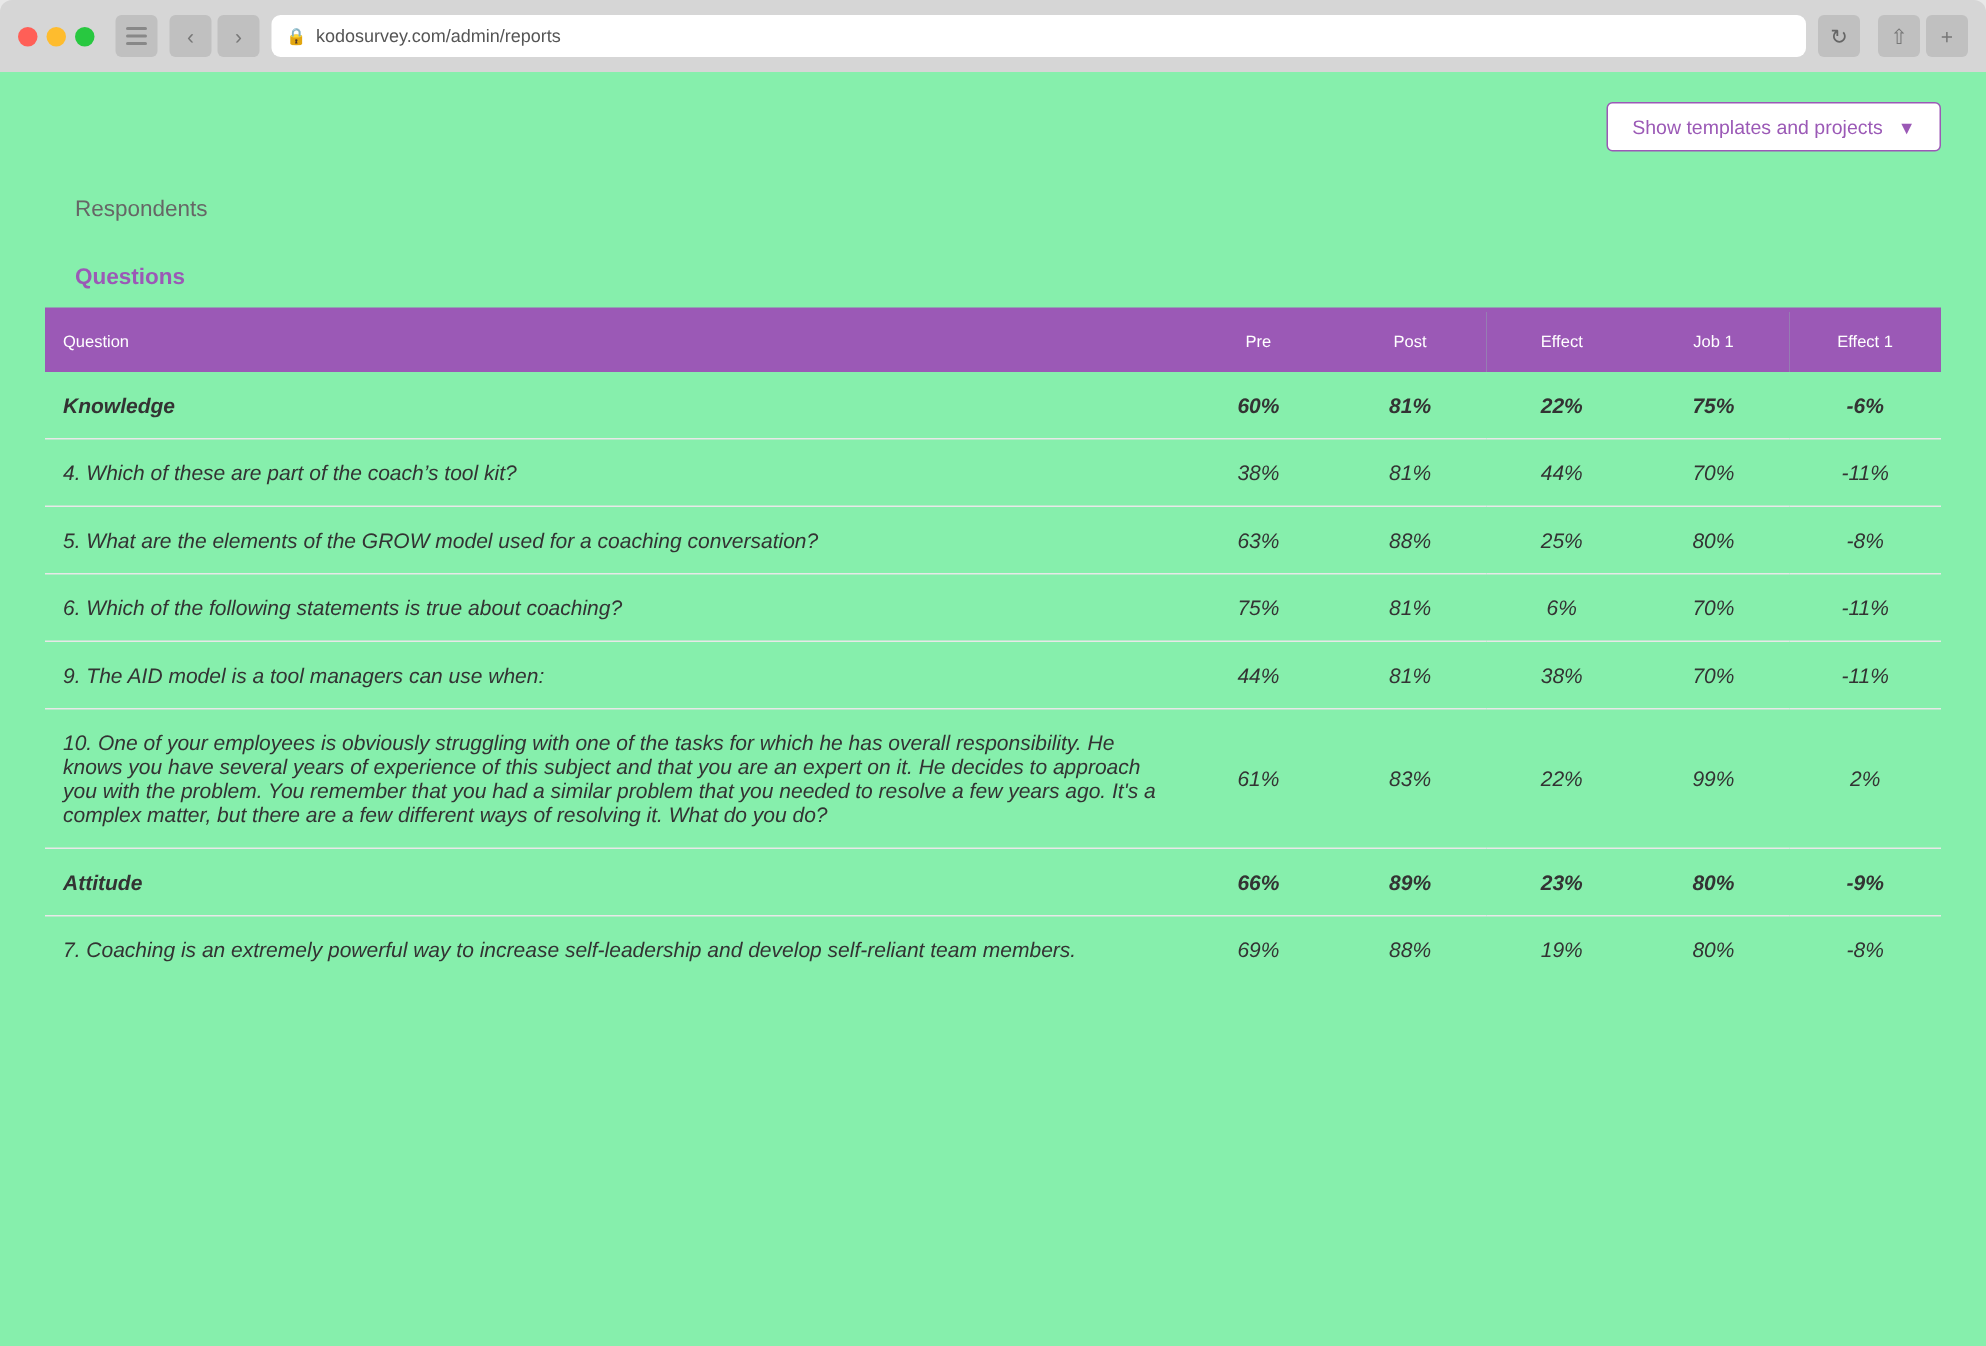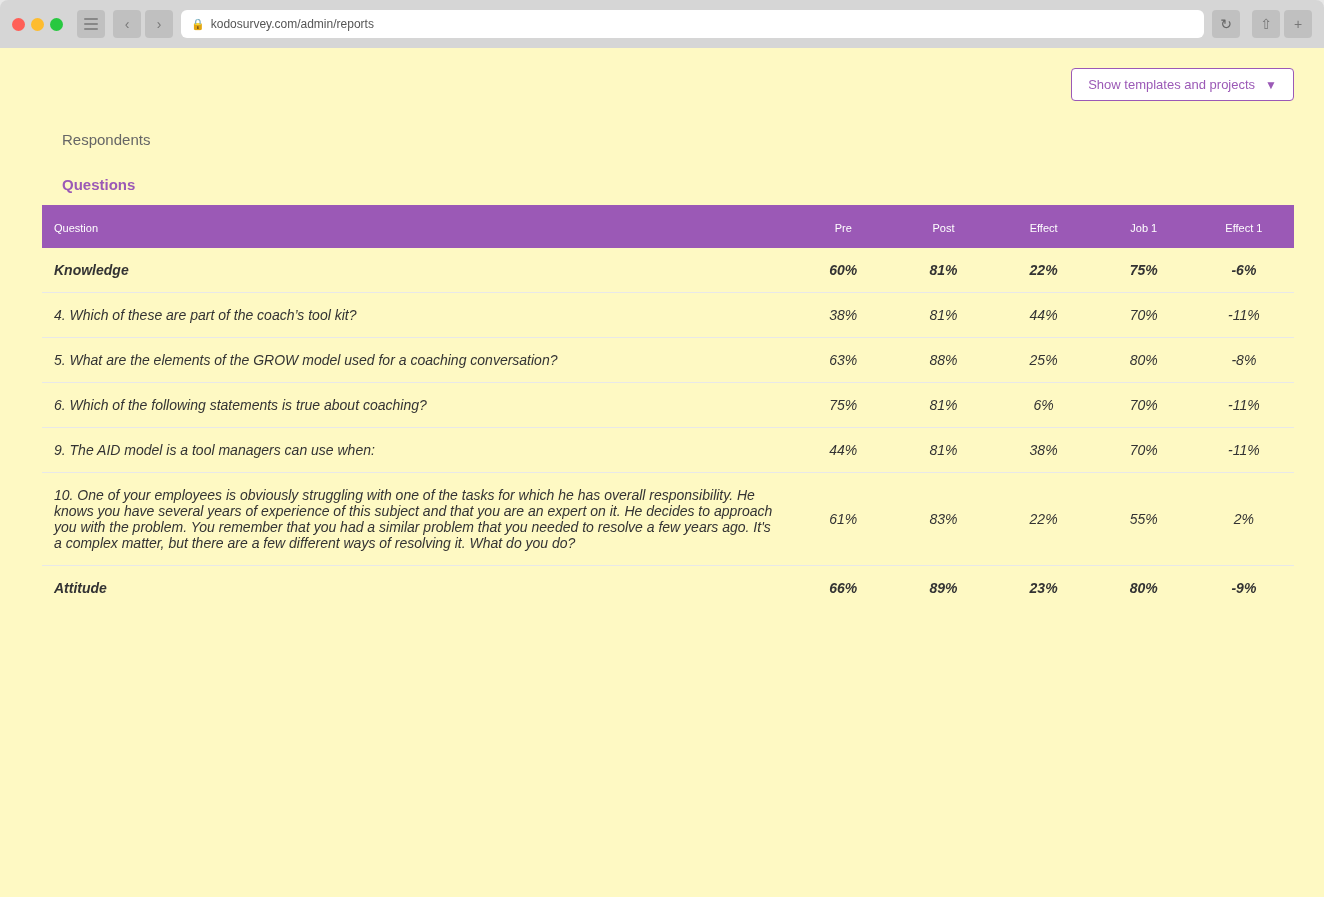--- a/index.html
+++ b/index.html
@@ -86,23 +86,23 @@
       color: #666;
       font-size: 14px;
     }
 
     .browser-actions {
       display: flex; gap: 4px; margin-left: 4px;
     }
 
     
     .page-content {
-      background: #fef9c3;
+      background: #86efac;
       min-height: calc(897px - 48px);
-      padding: 20px 30px 30px 42px;
+      padding: 20px 30px 30px 30px;
     }
 
     
     .top-bar {
       display: flex;
       justify-content: flex-end;
       margin-bottom: 20px;
     }
 
     .show-templates-btn {
@@ -296,27 +296,35 @@
             <td class="num-col">81%</td>
             <td class="num-col effect-positive">38%</td>
             <td class="num-col">70%</td>
             <td class="num-col effect-negative">-11%</td>
           </tr>
           <tr>
             <td>10. One of your employees is obviously struggling with one of the tasks for which he has overall responsibility. He knows you have several years of experience of this subject and that you are an expert on it. He decides to approach you with the problem. You remember that you had a similar problem that you needed to resolve a few years ago. It's a complex matter, but there are a few different ways of resolving it. What do you do?</td>
             <td class="num-col">61%</td>
             <td class="num-col">83%</td>
             <td class="num-col effect-positive">22%</td>
-            <td class="num-col">55%</td>
+            <td class="num-col">99%</td>
             <td class="num-col effect-positive">2%</td>
           </tr>
           <tr class="bold-row">
             <td>Attitude</td>
             <td class="num-col">66%</td>
             <td class="num-col">89%</td>
             <td class="num-col effect-positive">23%</td>
             <td class="num-col">80%</td>
             <td class="num-col effect-negative">-9%</td>
           </tr>
+          <tr>
+            <td>7. Coaching is an extremely powerful way to increase self-leadership and develop self-reliant team members.</td>
+            <td class="num-col">69%</td>
+            <td class="num-col">88%</td>
+            <td class="num-col effect-positive">19%</td>
+            <td class="num-col">80%</td>
+            <td class="num-col effect-negative">-8%</td>
+          </tr>
         </tbody>
     </table>
   </div>
 </div>
 
 </body></html>

